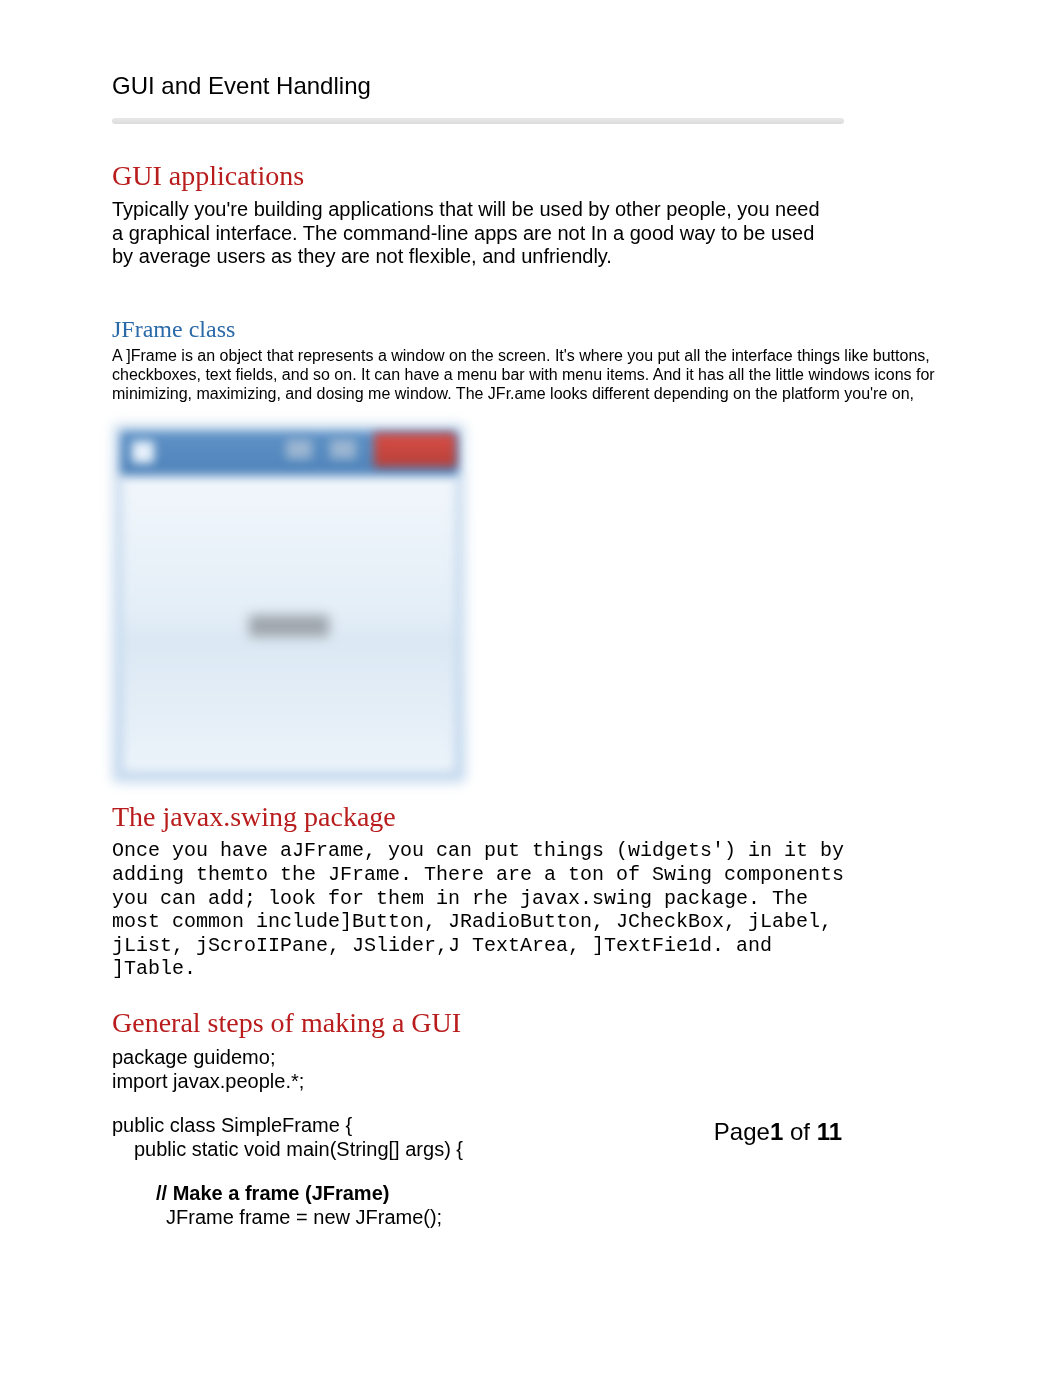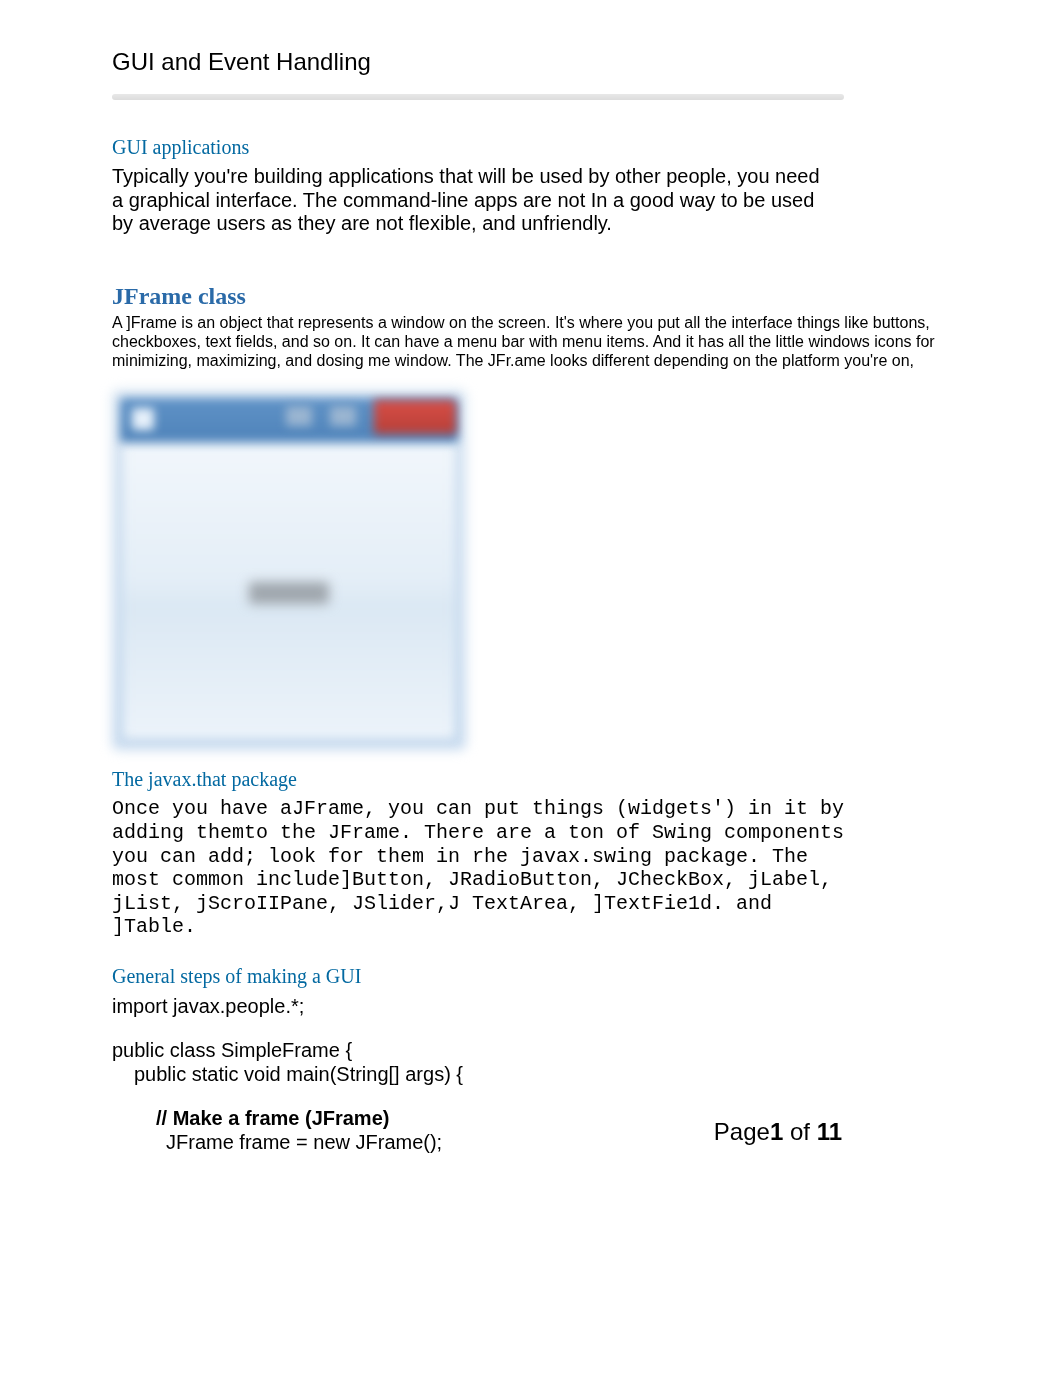--- a/index.html
+++ b/index.html
@@ -1,21 +1,21 @@
 <!DOCTYPE html>
 <html><head>
 <meta charset="utf-8">
 <style>
   * { box-sizing: border-box; margin: 0; padding: 0; }
   html, body { width: 1062px; height: 1377px; background: #fff; font-family: Arial, Helvetica, sans-serif; color: #000; }
-  .page { padding: 48px 0 0 112px; width: 944px; }
+  .page { padding: 72px 0 0 112px; width: 944px; }
   .doc-title { font-size: 24px; font-weight: 400; margin-bottom: 18px; }
   .rule { height: 6px; width: 732px; background: linear-gradient(#e8e8e8, #dcdcdc); border-radius: 3px; margin: 0 0 36px 0; }
-  .h1 { font-family: "Times New Roman", Times, serif; font-size: 20px; color: #0369a1; font-weight: 400; margin-bottom: 6px; }
-  .h1-small { font-family: "Times New Roman", Times, serif; font-size: 24px; color: #2a6aa8; font-weight: 700; margin-bottom: 4px; }
+  .h1 { font-family: "Times New Roman", Times, serif; font-size: 28px; color: #b91c1c; font-weight: 400; margin-bottom: 6px; }
+  .h1-small { font-family: "Times New Roman", Times, serif; font-size: 24px; color: #2a6aa8; font-weight: 400; margin-bottom: 4px; }
   .body-text { font-size: 20px; line-height: 1.18; max-width: 850px; margin-bottom: 47px; }
   .body-text-wide { font-size: 16px; line-height: 1.18; width: 850px; margin-bottom: 20px; }
   .jframe-image { width: 354px; height: 360px; margin: 10px 0 18px 0; position: relative; }
   .jf-outer { position: absolute; inset: 0; background: linear-gradient(#d6e4f2, #c8dbef); border-radius: 6px; filter: blur(6px); }
   .jf-titlebar { position: absolute; top: 8px; left: 8px; right: 8px; height: 44px; background: linear-gradient(#5f92c6, #4f83ba); border-radius: 4px 4px 0 0; filter: blur(5px); }
   .jf-close { position: absolute; top: 10px; right: 10px; width: 82px; height: 34px; background: linear-gradient(#d84e46, #b73f38); border-radius: 0 4px 0 0; filter: blur(5px); }
   .jf-minmax { position: absolute; top: 16px; right: 100px; width: 80px; height: 22px; display: flex; gap: 18px; filter: blur(5px); }
   .jf-minmax span { width: 26px; height: 20px; background: #9ab5d1; border-radius: 2px; }
   .jf-icon { position: absolute; top: 18px; left: 20px; width: 22px; height: 22px; background: #e6f0fa; border-radius: 3px; filter: blur(5px); }
   .jf-body { position: absolute; top: 56px; left: 12px; right: 12px; bottom: 12px; background: linear-gradient(#f1f6fb 0%, #e4eef7 45%, #dbe8f3 55%, #ecf3fa 100%); border-radius: 0 0 4px 4px; filter: blur(5px); }
@@ -52,26 +52,27 @@
     <div class="jf-titlebar"></div>
     <div class="jf-icon"></div>
     <div class="jf-minmax">
         <span></span>
         <span></span>
       </div>
     <div class="jf-close"></div>
     <div class="jf-btn"></div>
   </div>
 
-  <div class="h1">The javax.that package</div>
+  <div class="h1">The javax.swing package</div>
   <div class="body-text" style="max-width:740px; margin-bottom:26px;font-family:Liberation Mono, monospace;">Once you have aJFrame, you can put things (widgets') in it by adding themto the JFrame. There are a ton of Swing components you can add; look for them in rhe javax.swing package. The most common include]Button, JRadioButton, JCheckBox, jLabel, jList, jScroIIPane, JSlider,J TextArea, ]TextFie1d. and ]Table.</div>
 
   <div class="h1">General steps of making a GUI</div>
 
   <div class="code-block">
+    <div class="code-line">package guidemo;</div>
     <div class="code-line">import javax.people.*;</div>
     <div class="spacer"></div>
     <div class="code-line">public class SimpleFrame {</div>
     <div class="code-line ind1">public static void main(String[] args) {</div>
     <div class="spacer"></div>
     <div class="code-line ind2 bold">// Make a frame (JFrame)</div>
     <div class="code-line ind3">JFrame frame = new JFrame();</div>
   </div>
 
 </div>

